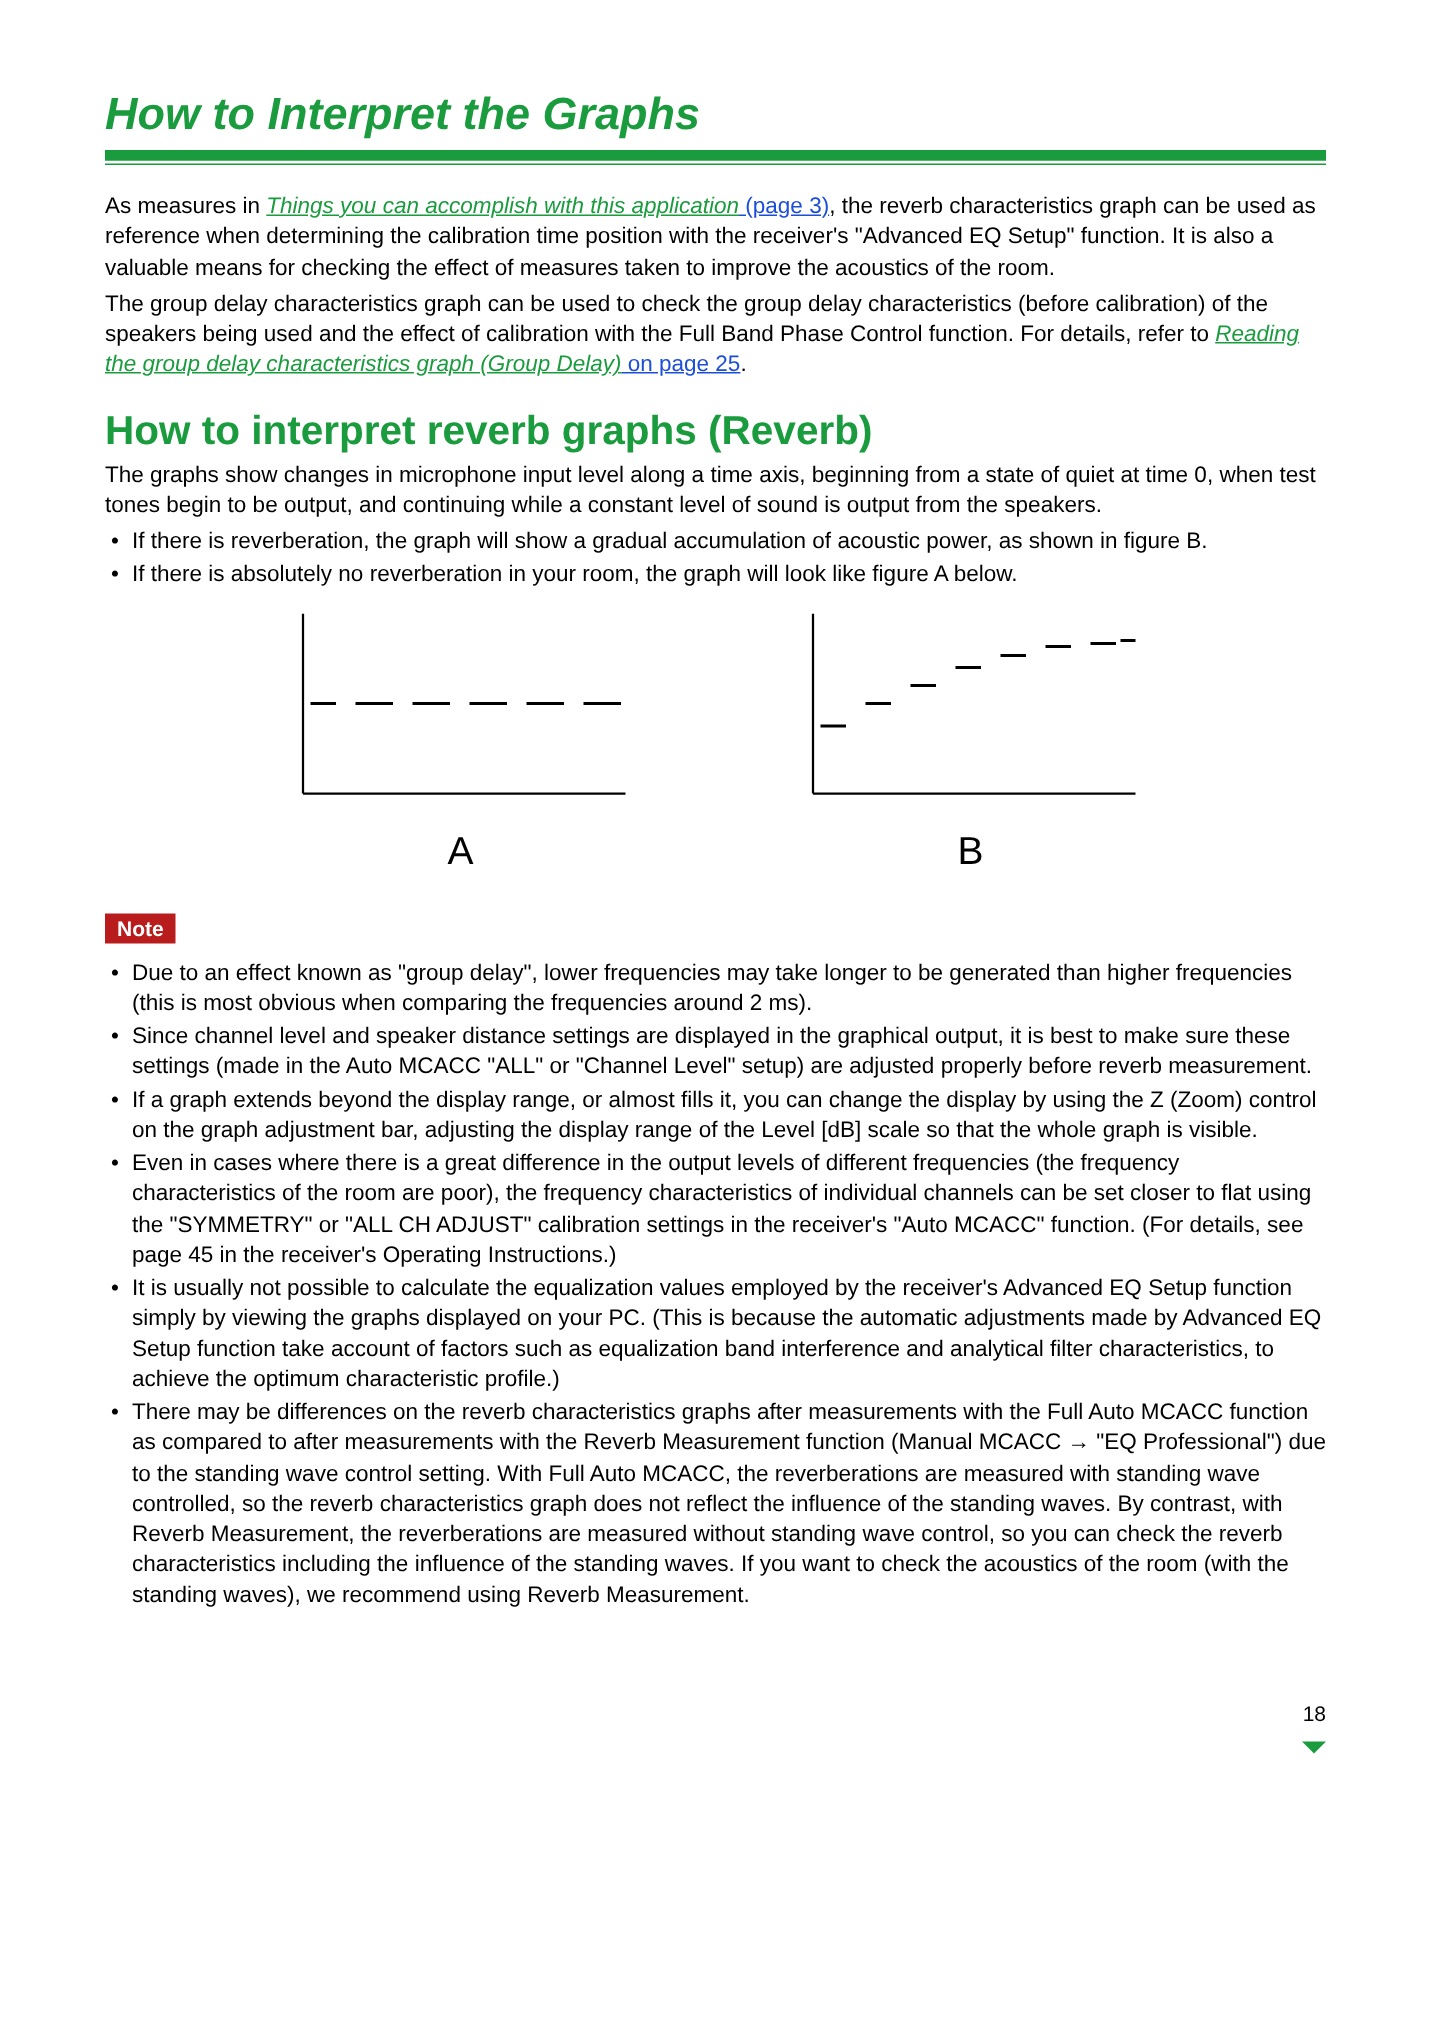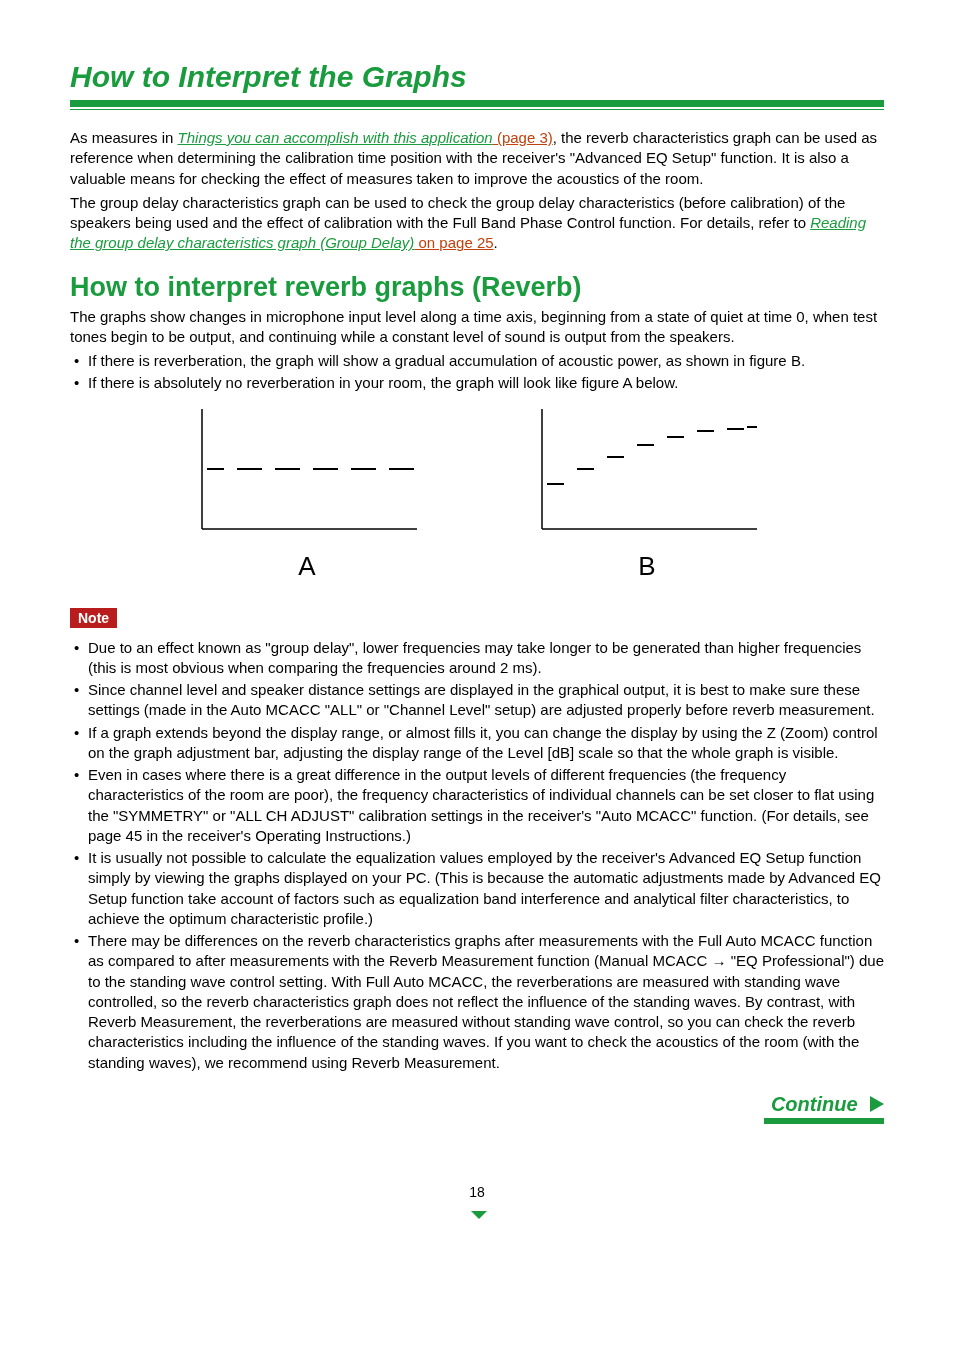--- a/index.html
+++ b/index.html
@@ -41,21 +41,21 @@
     font-size: 15px;
     line-height: 1.35;
     margin: 0 0 4px 0;
   }
   a.link {
     color: #1a9c3e;
     text-decoration: underline;
     font-style: italic;
   }
   a.link-suffix {
-    color: #c2410c;
+    color: #1d4ed8;
     text-decoration: underline;
     font-style: normal;
   }
   h2.section {
     font-weight: bold;
     color: #1a9c3e;
     font-size: 27px;
     margin: 18px 0 4px 0;
   }
   ul.bullets {
@@ -120,21 +120,21 @@
     margin-left: 8px;
   }
   .continue-bar {
     height: 6px;
     background: #1a9c3e;
     width: 120px;
     margin-left: auto;
     margin-top: 2px;
   }
   .pagenum {
-    text-align: center;
+    text-align: right;
     font-size: 14px;
     margin-top: 60px;
     position: relative;
   }
   .pagenum .tri {
     display: inline-block;
     width: 0; height: 0;
     border-left: 8px solid transparent;
     border-right: 8px solid transparent;
     border-top: 8px solid #1a9c3e;
@@ -213,24 +213,19 @@
 
   <ul class="bullets">
     <li>Due to an effect known as "group delay", lower frequencies may take longer to be generated than higher frequencies (this is most obvious when comparing the frequencies around 2 ms).</li>
     <li>Since channel level and speaker distance settings are displayed in the graphical output, it is best to make sure these settings (made in the Auto MCACC "ALL" or "Channel Level" setup) are adjusted properly before reverb measurement.</li>
     <li>If a graph extends beyond the display range, or almost fills it, you can change the display by using the Z (Zoom) control on the graph adjustment bar, adjusting the display range of the Level [dB] scale so that the whole graph is visible.</li>
     <li>Even in cases where there is a great difference in the output levels of different frequencies (the frequency characteristics of the room are poor), the frequency characteristics of individual channels can be set closer to flat using the "SYMMETRY" or "ALL CH ADJUST" calibration settings in the receiver's "Auto MCACC" function. (For details, see page 45 in the receiver's Operating Instructions.)</li>
     <li>It is usually not possible to calculate the equalization values employed by the receiver's Advanced EQ Setup function simply by viewing the graphs displayed on your PC. (This is because the automatic adjustments made by Advanced EQ Setup function take account of factors such as equalization band interference and analytical filter characteristics, to achieve the optimum characteristic profile.)</li>
     <li><span class="arrow-sym">There may be differences on the reverb characteristics graphs after measurements with the Full Auto MCACC function as compared to after measurements with the Reverb Measurement function (Manual MCACC → "EQ Professional") due to the standing wave control setting. With Full Auto MCACC, the reverberations are measured with standing wave controlled, so the reverb characteristics graph does not reflect the influence of the standing waves. By contrast, with Reverb Measurement, the reverberations are measured without standing wave control, so you can check the reverb characteristics including the influence of the standing waves. If you want to check the acoustics of the room (with the standing waves), we recommend using Reverb Measurement.</span></li>
   </ul>
 
-  <div class="continue-block">
-    <span class="continue-text">Continue</span>
-    <span class="continue-arrow"></span>
-    <div class="continue-bar"></div>
-  </div>
 
   <div class="pagenum">
     <span>18</span>
     <div><span class="tri"></span></div>
   </div>
 
 </div>
 
 </body></html>

